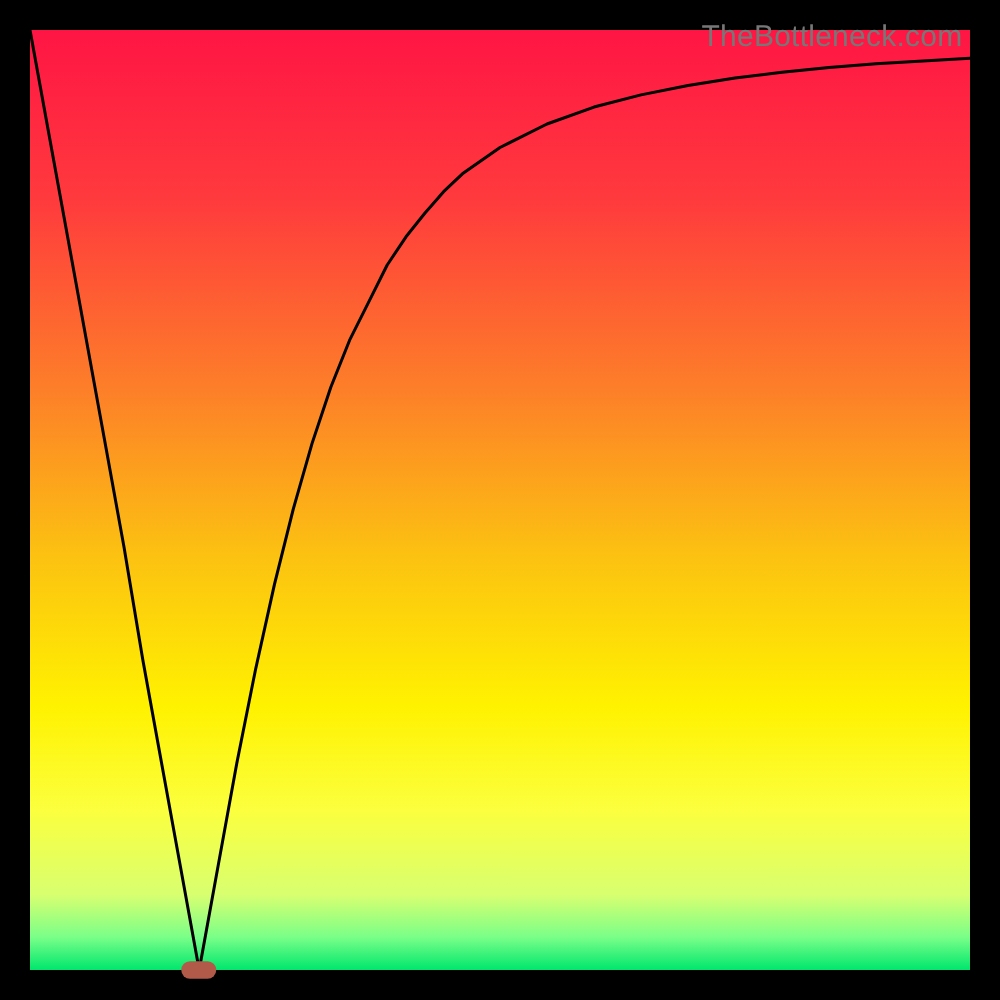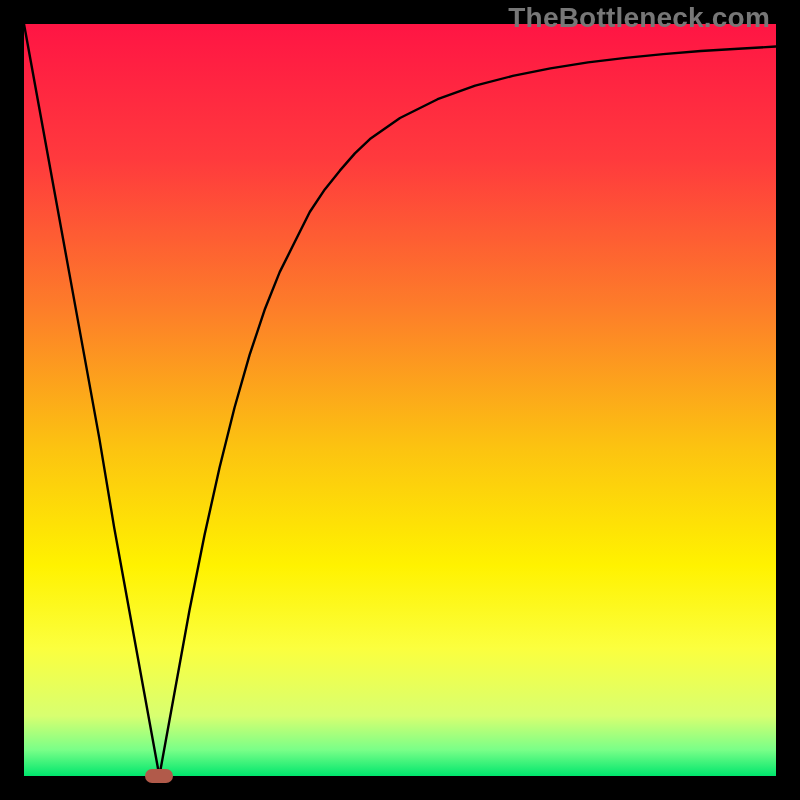--- a/index.html
+++ b/index.html
@@ -21,24 +21,24 @@
   }
   .plot-area {
     position: absolute;
     left: 0;
     top: 0;
     width: 752px;
     height: 752px;
   }
   .watermark {
     position: absolute;
-    top: 2px;
+    top: 16px;
     right: 30px;
-    font-size: 28px;
-    font-weight: 700;
+    font-size: 24px;
+    font-weight: 400;
     color: #777;
     letter-spacing: 0.2px;
     z-index: 10;
   }
   .marker {
     position: absolute;
     width: 28px;
     height: 14px;
     border-radius: 7px;
     transform: translate(-50%, -50%);

